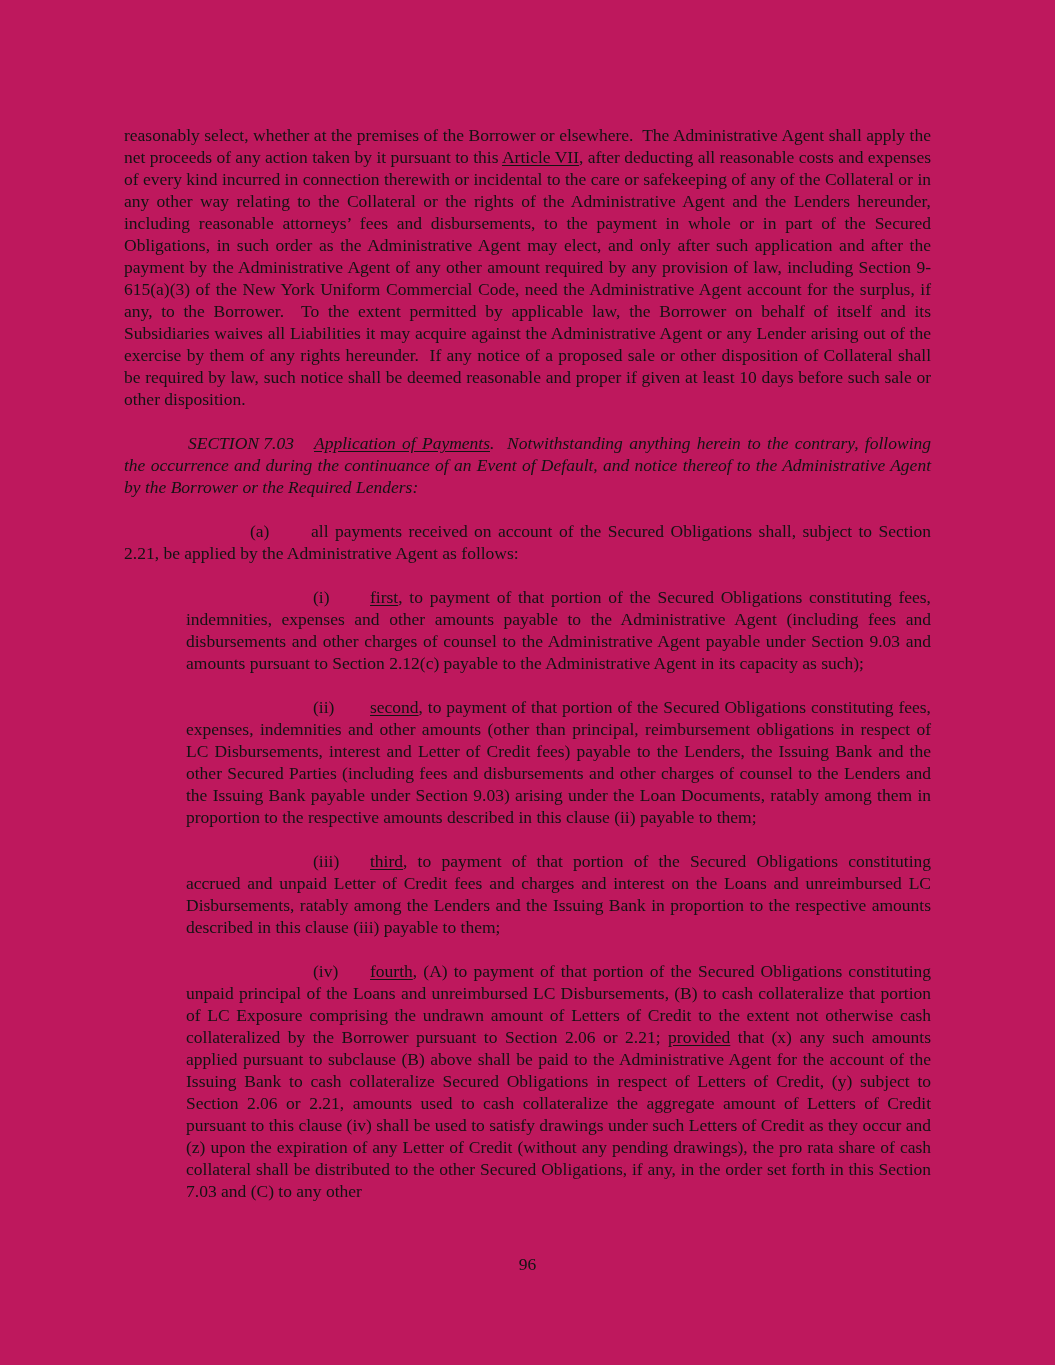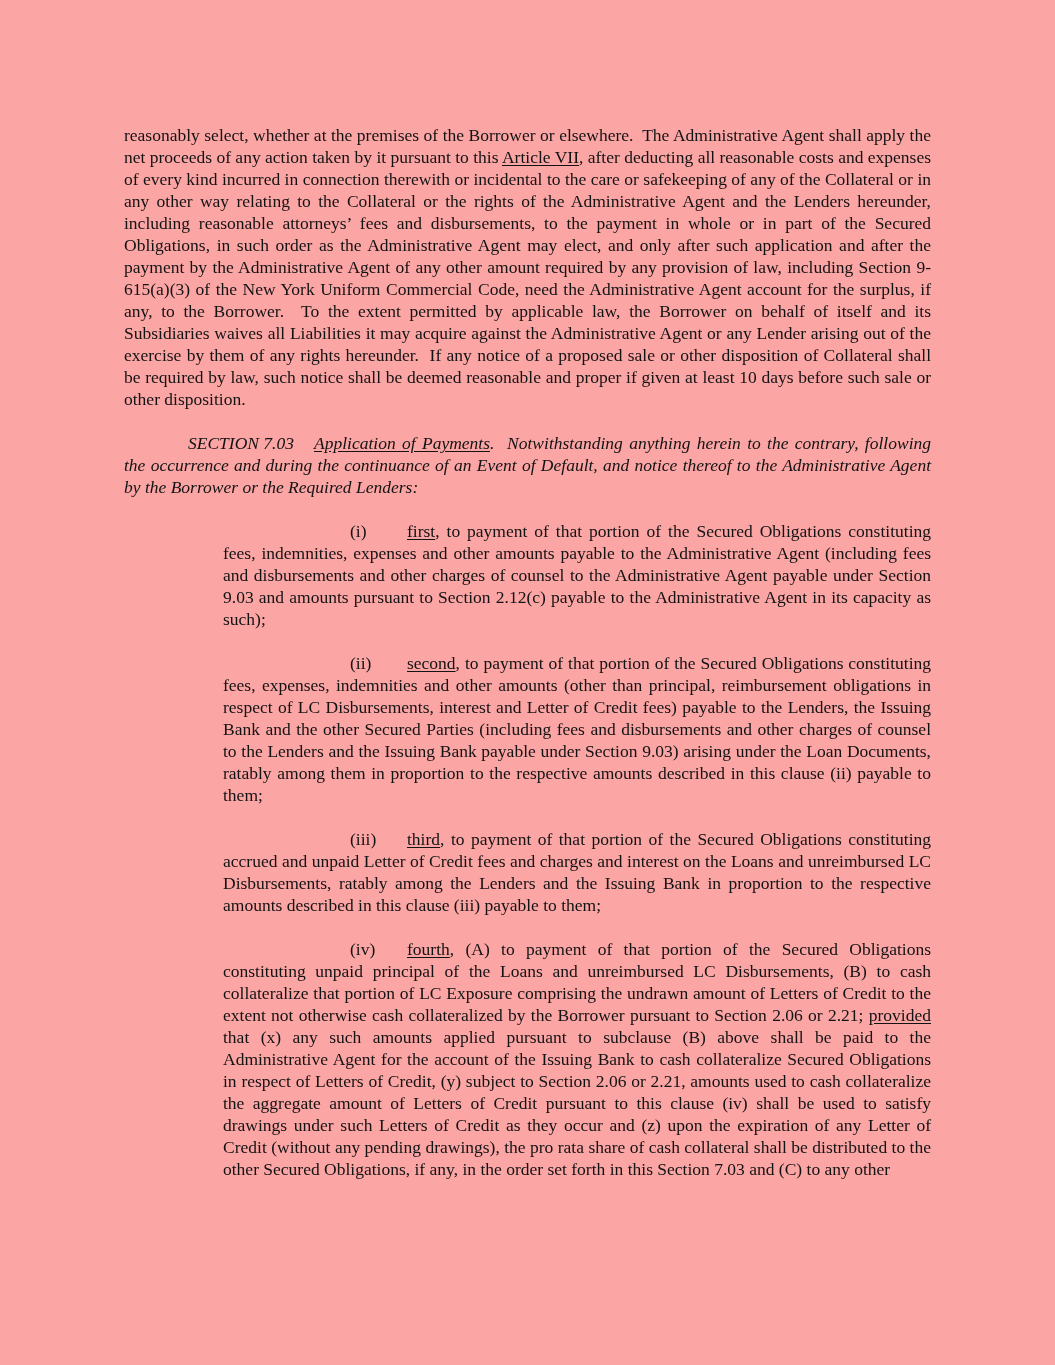--- a/index.html
+++ b/index.html
@@ -4,21 +4,21 @@
 <style>
   html, body {
     margin: 0;
     padding: 0;
     background: #ffffff;
   }
   .page {
     position: relative;
     width: 1055px;
     height: 1365px;
-    background: #fca5a5;
+    background: #be185d;
     overflow: hidden;
     font-family: "Liberation Serif", "DejaVu Serif", serif;
     color: #131313;
   }
   .doc-body {
     position: absolute;
     top: 124px;
     left: 124px;
     width: 807px;
     font-size: 17.5px;
@@ -32,21 +32,21 @@
     margin-bottom: 0;
   }
   
   .para.body { text-indent: 0; }
   
   .para.section { text-indent: 64px; font-style: italic; }
   
   .para.sub-a { text-indent: 126px; }
   
   .para.clause {
-    margin-left: 99px;
+    margin-left: 62px;
     text-indent: 127px;
   }
   .seg-label {
     display: inline-block;
     min-width: 57px;
     text-indent: 0;
   }
   .para.sub-a .seg-label { min-width: 61px; }
   .para.section .seg-label { min-width: 0; margin-right: 20px; }
   .u {
@@ -63,18 +63,22 @@
     line-height: 22px;
   }
 </style>
 </head>
 <body>
 
 <div class="page">
   <div class="doc-body" id="doc-body">
       <div class="para body"><span>reasonably select, whether at the premises of the Borrower or elsewhere.&nbsp; The Administrative Agent shall apply the net proceeds of any action taken by it pursuant to this </span><span class="u">Article VII</span><span>, after deducting all reasonable costs and expenses of every kind incurred in connection therewith or incidental to the care or safekeeping of any of the Collateral or in any other way relating to the Collateral or the rights of the Administrative Agent and the Lenders hereunder, including reasonable attorneys’ fees and disbursements, to the payment in whole or in part of the Secured Obligations, in such order as the Administrative Agent may elect, and only after such application and after the payment by the Administrative Agent of any other amount required by any provision of law, including Section 9-615(a)(3) of the New York Uniform Commercial Code, need the Administrative Agent account for the surplus, if any, to the Borrower.&nbsp; To the extent permitted by applicable law, the Borrower on behalf of itself and its Subsidiaries waives all Liabilities it may acquire against the Administrative Agent or any Lender arising out of the exercise by them of any rights hereunder.&nbsp; If any notice of a proposed sale or other disposition of Collateral shall be required by law, such notice shall be deemed reasonable and proper if given at least 10 days before such sale or other disposition.</span></div>
       <div class="para section"><span class="seg-label">SECTION 7.03</span><span class="u">Application of Payments</span><span>.&nbsp; Notwithstanding anything herein to the contrary, following the occurrence and during the continuance of an Event of Default, and notice thereof to the Administrative Agent by the Borrower or the Required Lenders:</span></div>
+      <div class="para sub-a"><span class="seg-label">(a)</span><span>all payments received on account of the Secured Obligations shall, subject to Section 2.21, be applied by the Administrative Agent as follows:</span></div>
       <div class="para clause"><span class="seg-label">(i)</span><span class="u">first</span><span>, to payment of that portion of the Secured Obligations constituting fees, indemnities, expenses and other amounts payable to the Administrative Agent (including fees and disbursements and other charges of counsel to the Administrative Agent payable under Section 9.03 and amounts pursuant to Section 2.12(c) payable to the Administrative Agent in its capacity as such);</span></div>
       <div class="para clause"><span class="seg-label">(ii)</span><span class="u">second</span><span>, to payment of that portion of the Secured Obligations constituting fees, expenses, indemnities and other amounts (other than principal, reimbursement obligations in respect of LC Disbursements, interest and Letter of Credit fees) payable to the Lenders, the Issuing Bank and the other Secured Parties (including fees and disbursements and other charges of counsel to the Lenders and the Issuing Bank payable under Section 9.03) arising under the Loan Documents, ratably among them in proportion to the respective amounts described in this clause (ii) payable to them;</span></div>
       <div class="para clause"><span class="seg-label">(iii)</span><span class="u">third</span><span>, to payment of that portion of the Secured Obligations constituting accrued and unpaid Letter of Credit fees and charges and interest on the Loans and unreimbursed LC Disbursements, ratably among the Lenders and the Issuing Bank in proportion to the respective amounts described in this clause (iii) payable to them;</span></div>
       <div class="para clause"><span class="seg-label">(iv)</span><span class="u">fourth</span><span>, (A) to payment of that portion of the Secured Obligations constituting unpaid principal of the Loans and unreimbursed LC Disbursements, (B) to cash collateralize that portion of LC Exposure comprising the undrawn amount of Letters of Credit to the extent not otherwise cash collateralized by the Borrower pursuant to Section 2.06 or 2.21; </span><span class="u">provided</span><span> that (x) any such amounts applied pursuant to subclause (B) above shall be paid to the Administrative Agent for the account of the Issuing Bank to cash collateralize Secured Obligations in respect of Letters of Credit, (y) subject to Section 2.06 or 2.21, amounts used to cash collateralize the aggregate amount of Letters of Credit pursuant to this clause (iv) shall be used to satisfy drawings under such Letters of Credit as they occur and (z) upon the expiration of any Letter of Credit (without any pending drawings), the pro rata share of cash collateral shall be distributed to the other Secured Obligations, if any, in the order set forth in this Section 7.03 and (C) to any other</span></div>
     </div>
+  <div class="footer">
+    <span>96</span>
+  </div>
 </div>
 
 </body></html>

